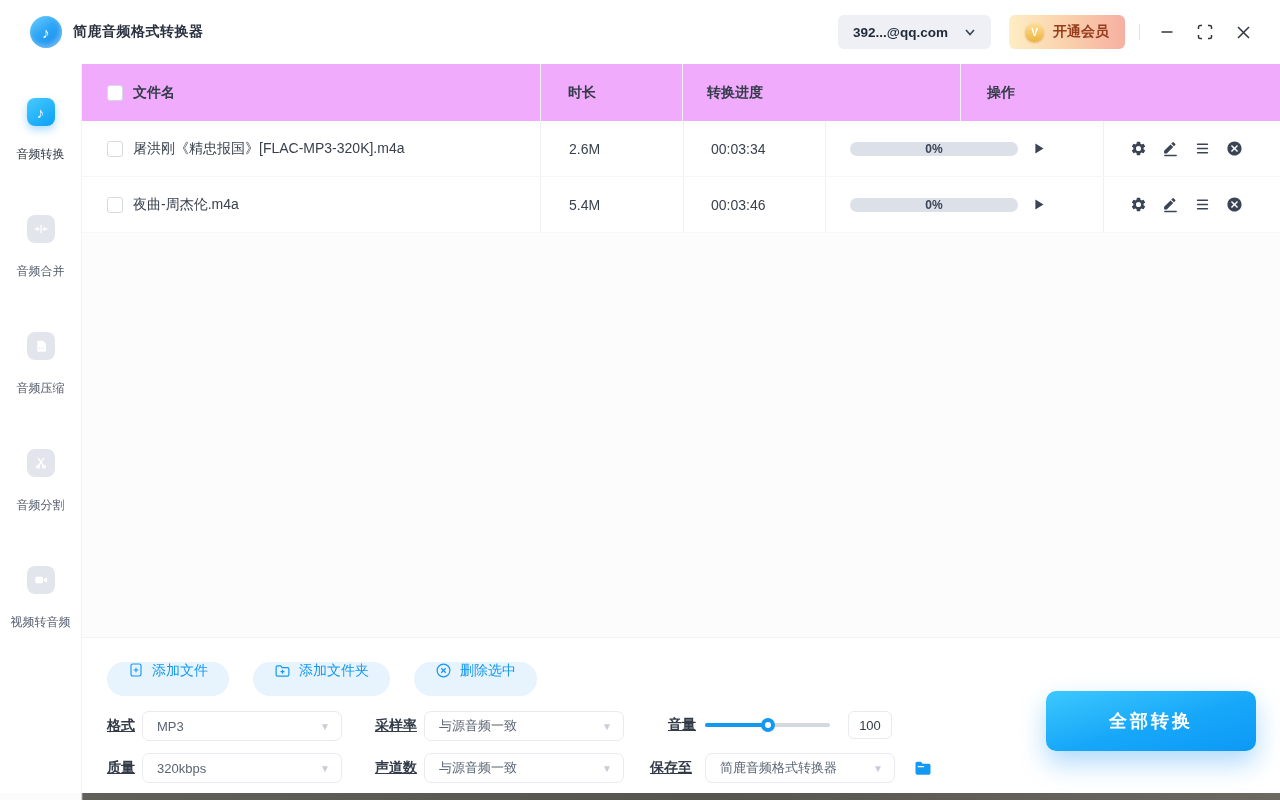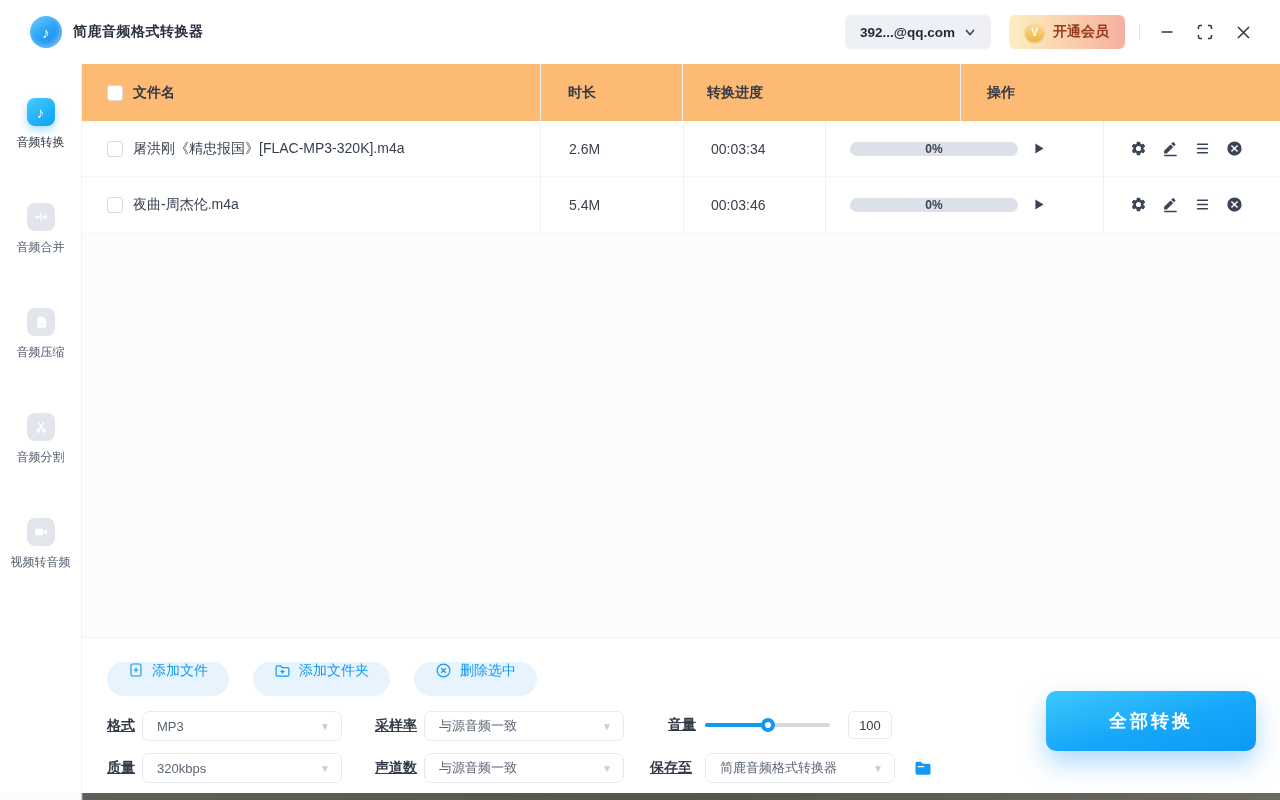--- a/index.html
+++ b/index.html
@@ -13,21 +13,21 @@
     display:flex; align-items:center; justify-content:space-between;
     padding:0 18px 0 30px; background:#fff; z-index:5; }
   .brand { display:flex; align-items:center; gap:11px; }
   .logo { width:32px; height:32px; border-radius:50%;
     background:linear-gradient(145deg,#6fd0fb 0%,#2ea6f5 45%,#1387ee 100%);
     display:flex; align-items:center; justify-content:center;
     color:#fff; font-size:15px; box-shadow:inset -2px -3px 5px rgba(255,255,255,.35); }
   .app-title { font-size:14px; font-weight:600; color:#2a3140; letter-spacing:.5px; }
   .topbar-right { display:flex; align-items:center; }
   .account { height:34px; padding:0 15px; background:#eef0f5; border-radius:6px;
-    display:flex; align-items:center; gap:9px; font-weight:700; font-size:13.5px;
+    display:flex; align-items:center; gap:16px; font-weight:700; font-size:13.5px;
     color:#1f2937; cursor:pointer; margin-right:18px; }
   .vip { height:34px; padding:0 16px; border-radius:6px;
     background:linear-gradient(90deg,#fdeec4 0%,#fbd4ae 45%,#f6b0a1 100%);
     display:flex; align-items:center; gap:9px; color:#963c1d; font-weight:700;
     font-size:14px; cursor:pointer; margin-right:12px; }
   .vip-badge { width:19px; height:19px; border-radius:50%;
     background:linear-gradient(180deg,#fde09a 0%,#edb23e 100%);
     color:#fff; font-size:10px; font-weight:800; display:flex;
     align-items:center; justify-content:center;
     box-shadow:0 1px 2px rgba(190,120,20,.45); }
@@ -39,26 +39,26 @@
   .sidebar { position:absolute; top:64px; left:0; bottom:7px; width:82px;
     background:#fff; border-right:1px solid #f1f2f5; display:flex;
     flex-direction:column; align-items:center; padding-top:34px; }
   .side-item { display:flex; flex-direction:column; align-items:center;
     margin-bottom:52px; cursor:pointer; }
   .side-icon { width:28px; height:28px; border-radius:8px; background:#e2e6ec;
     display:flex; align-items:center; justify-content:center; color:#fff; }
   .side-icon.active { background:linear-gradient(145deg,#47cbfd 0%,#0aa0f6 100%);
     box-shadow:0 4px 9px rgba(20,158,245,.35); }
   .side-icon .glyph { font-size:15px; line-height:1; }
-  .side-label { margin-top:8px; font-size:12px; color:#535c6d; }
+  .side-label { margin-top:20px; font-size:12px; color:#535c6d; }
   .side-item.active .side-label { color:#2e3645; }
   
   .main { position:absolute; left:82px; top:64px; right:0; bottom:7px;
     background:#fcfcfd; }
-  .thead { height:57px; background:#fdba74; display:flex; align-items:center; }
+  .thead { height:57px; background:#f0abfc; display:flex; align-items:center; }
   .trow { height:56px; background:#fff; display:flex; align-items:stretch;
     border-bottom:1px solid #f6f7f9; }
   .cell { display:flex; align-items:center; height:100%; }
   .c-name { width:458px; padding-left:25px; }
   .c-size { width:143px; padding-left:28px; }
   .c-dur  { width:142px; padding-left:27px; }
   .c-prog { width:278px; padding-left:24px; }
   .c-ops  { flex:1; padding-left:26px; }
   .thead .cell { font-size:14px; font-weight:700; color:#333b48; }
   .thead .c-size, .thead .c-dur, .thead .c-prog, .thead .c-ops,

